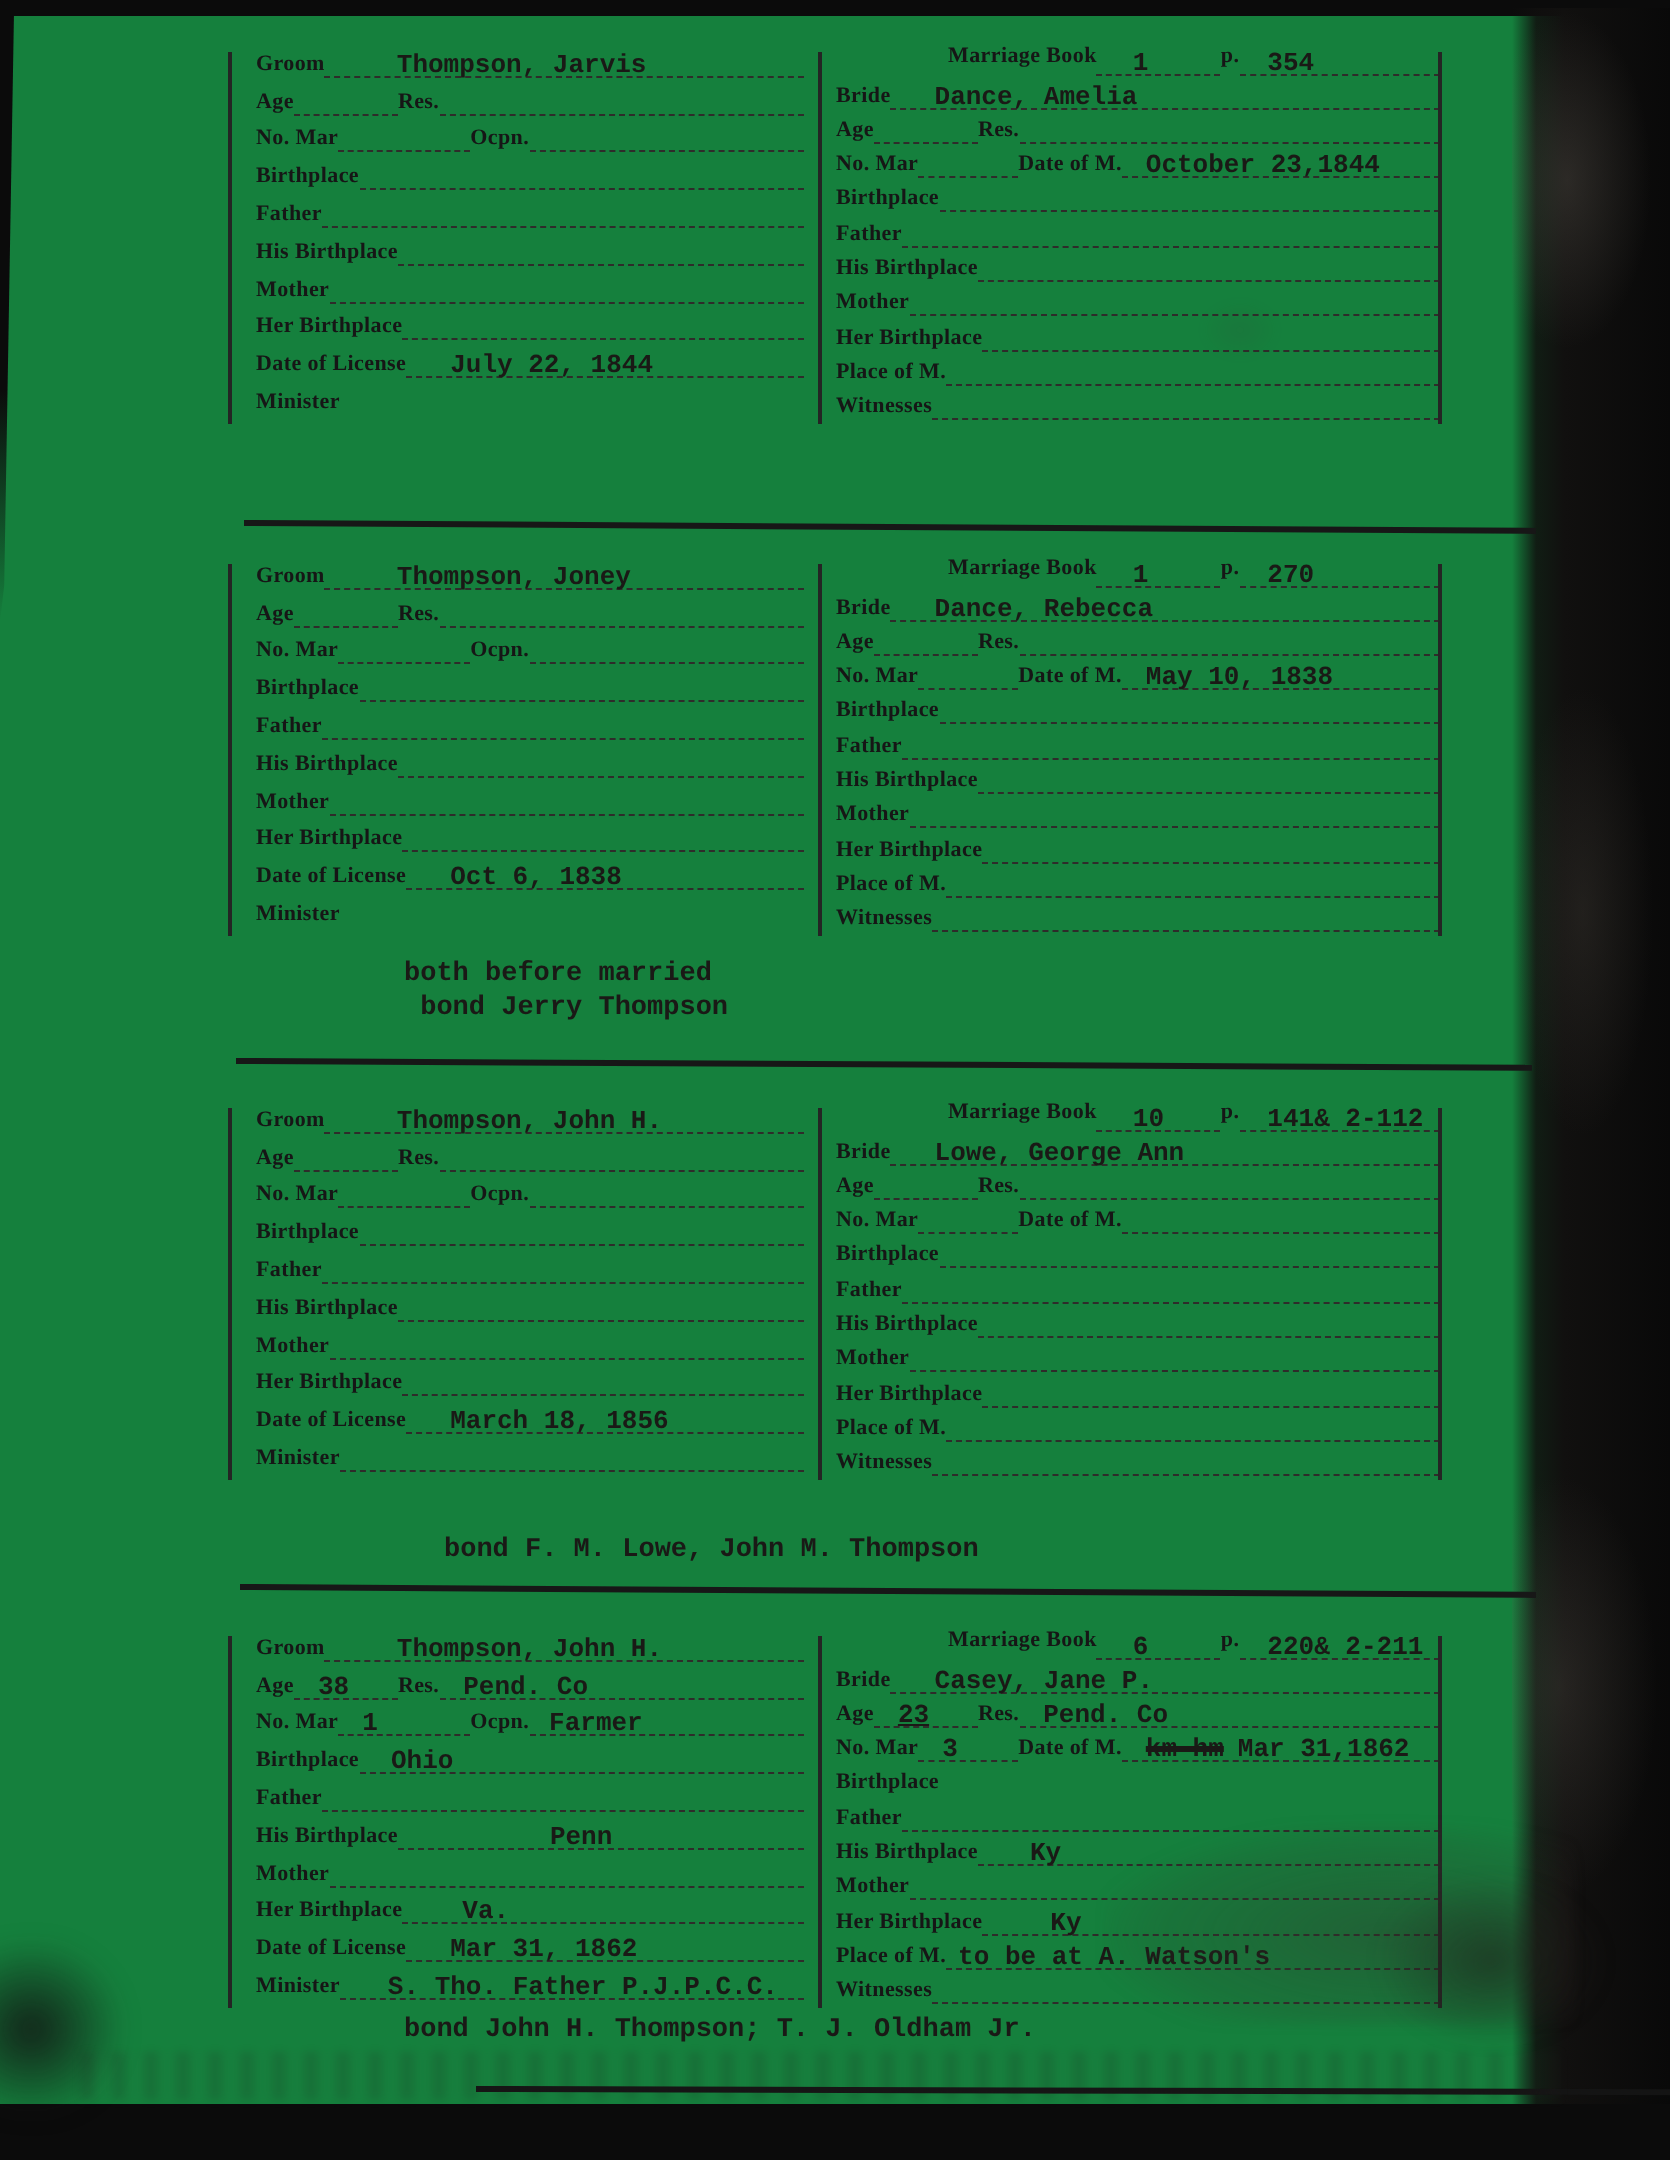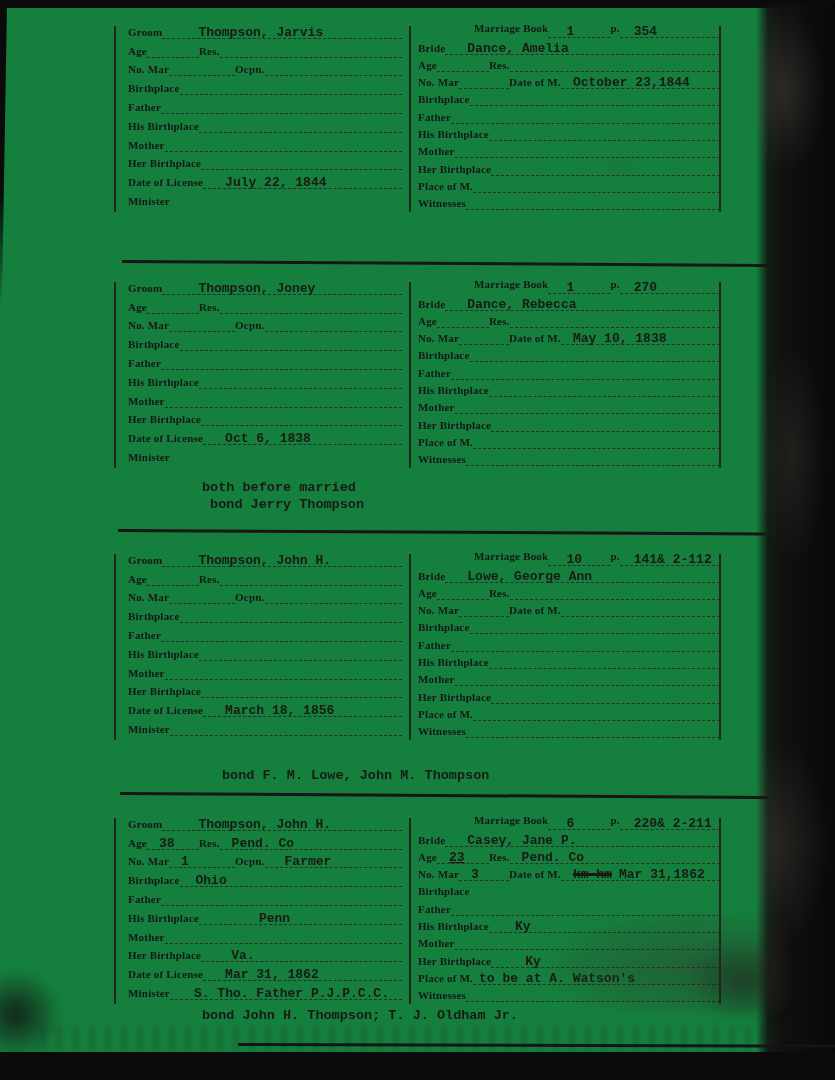--- a/index.html
+++ b/index.html
@@ -538,39 +538,39 @@
               <span class="entry" style="left: 12px;">Pend. Co</span>
             </span>
           </div>
           <div class="frow">
             <span class="lbl">No. Mar</span>
             <span class="fill fw" style="width: 66px;">
               <span class="entry" style="left: 12px;">1</span>
             </span>
             <span class="lbl">Ocpn.</span>
             <span class="fill">
-              <span class="entry" style="left: 20px;">Farmer</span>
+              <span class="entry" style="left: 10px;">Farmer</span>
             </span>
           </div>
           <div class="frow">
             <span class="lbl">Birthplace</span>
             <span class="fill">
               <span class="entry" style="left: 16px;">Ohio</span>
             </span>
           </div>
           <div class="frow">
             <span class="lbl">Father</span>
             <span class="fill">
               <span class="entry" style="left: 16px;"></span>
             </span>
           </div>
           <div class="frow">
             <span class="lbl">His Birthplace</span>
             <span class="fill">
-              <span class="entry" style="left: 16px; padding-left: 44px;">Penn</span>
+              <span class="entry" style="left: 32px; padding-left: 44px;">Penn</span>
             </span>
           </div>
           <div class="frow">
             <span class="lbl">Mother</span>
             <span class="fill">
               <span class="entry" style="left: 16px;"></span>
             </span>
           </div>
           <div class="frow">
             <span class="lbl">Her Birthplace</span>

